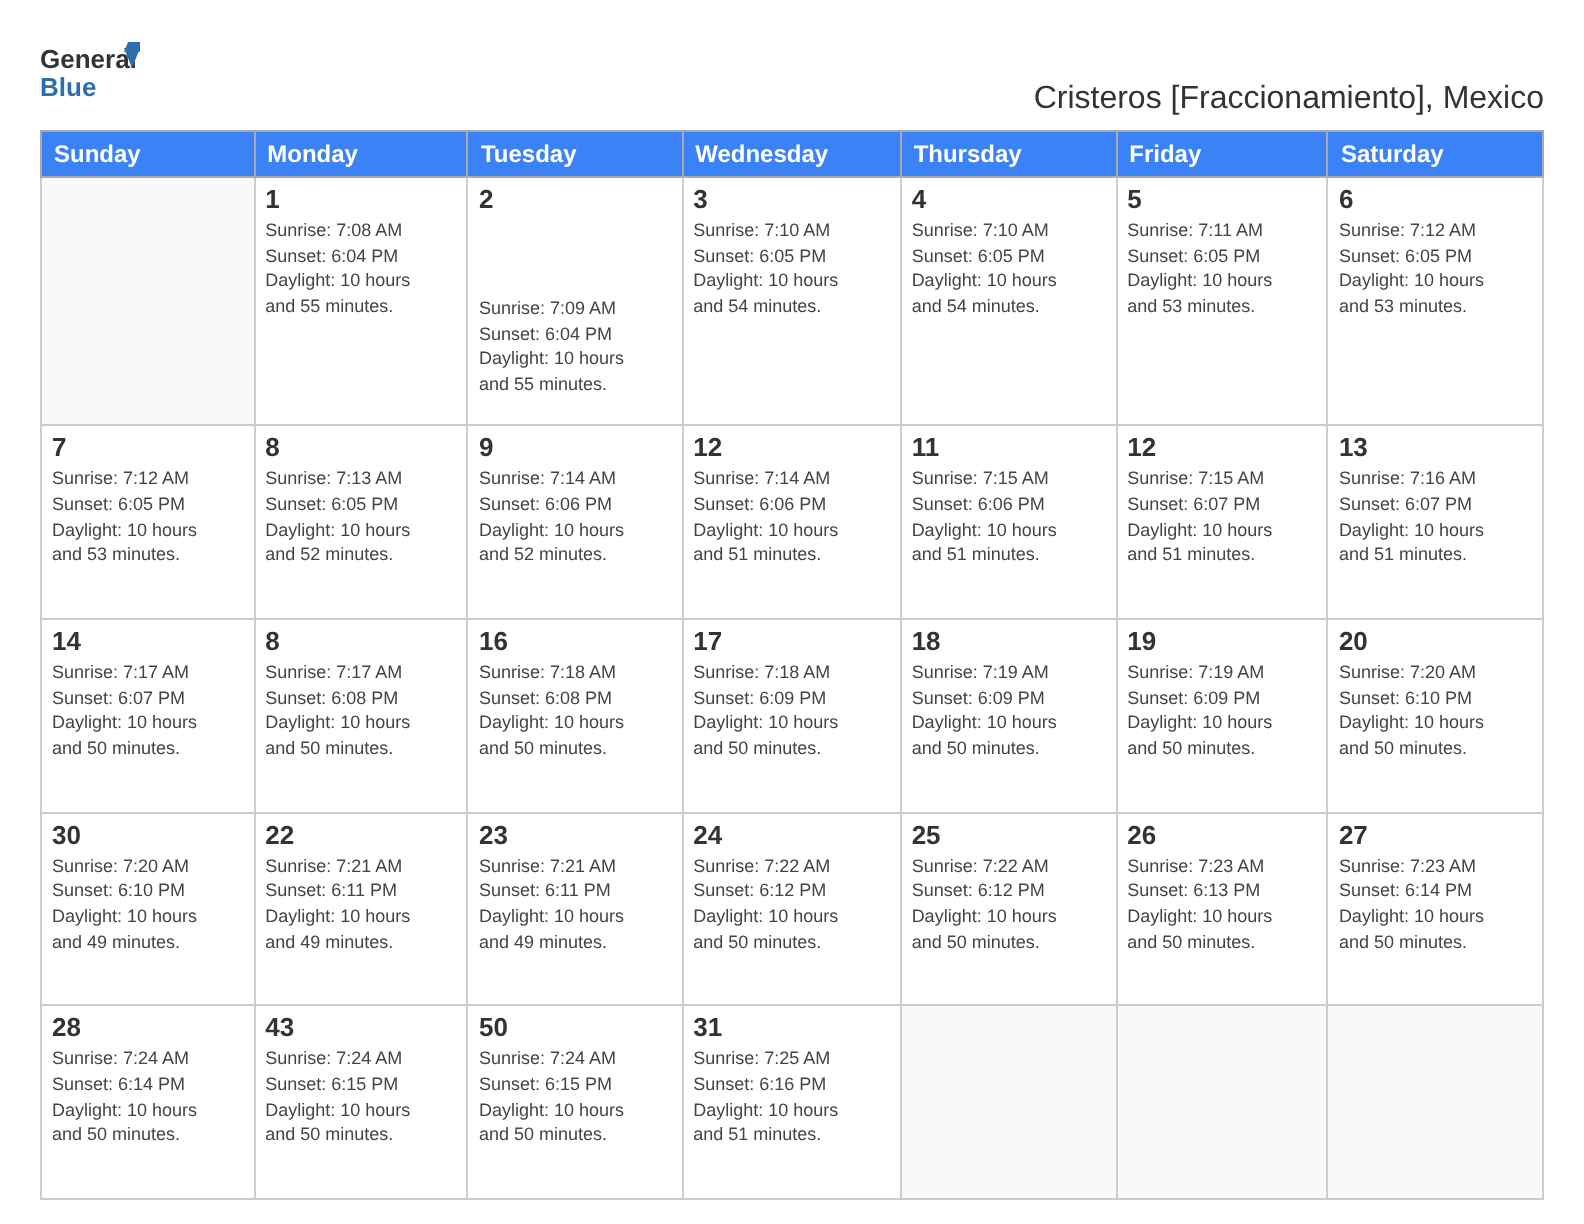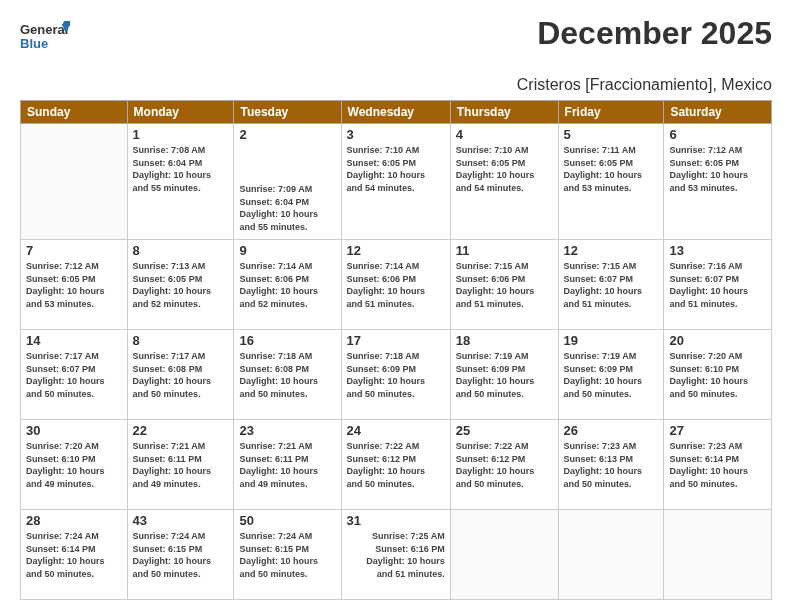--- a/index.html
+++ b/index.html
@@ -42,21 +42,21 @@
       font-weight: normal;
       color: #333;
       margin-top: 25px;
     }
     .calendar {
       width: 100%;
       border-collapse: collapse;
       flex: 1;
     }
     .calendar thead tr th {
-      background-color: #a16207;
+      background-color: #3b82f6;
       color: #fff;
       font-size: 12px;
       font-weight: bold;
       padding: 4px 6px;
       text-align: left;
       border: 1px solid #aaa;
     }
     .calendar tbody tr td {
       border: 1px solid #ccc;
       vertical-align: top;
@@ -70,41 +70,39 @@
       font-size: 13px;
       font-weight: bold;
       color: #333;
       display: block;
       margin-bottom: 2px;
     }
     .day-info {
       font-size: 9px;
       color: #444;
       line-height: 1.4;
-      font-weight: bold;
     }
     .empty-cell {
       background: #f9f9f9;
     }
   </style>
 </head>
 <body>
 
 <div class="page">
   <div class="header">
     <div class="logo-wrapper">
       <svg width="50" height="40" viewBox="0 0 50 40">
         <text x="0" y="18" font-family="Arial" font-size="13" font-weight="bold" fill="#333">General</text>
         <text x="0" y="32" font-family="Arial" font-size="13" font-weight="bold" fill="#2c6fad">Blue</text>
         <polygon points="42,8 50,8 46,18" fill="#2c6fad"></polygon>
         <polygon points="44,5 52,5 53,10 42,10" fill="#2c6fad"></polygon>
       </svg>
     </div>
     <div class="title-block">
-      <h1>December 2025</h1>
       <h2>Cristeros [Fraccionamiento], Mexico</h2>
     </div>
   </div>
 
   <table class="calendar">
     <thead>
       <tr>
       <th>Sunday</th>
           <th>Monday</th>
           <th>Tuesday</th>
@@ -330,21 +328,21 @@
           </td>
           <td>
             <span class="day-number">50</span>
             <div class="day-info" style="white-space: pre-line;">Sunrise: 7:24 AM
 Sunset: 6:15 PM
 Daylight: 10 hours
 and 50 minutes.</div>
           </td>
           <td>
             <span class="day-number">31</span>
-            <div class="day-info" style="white-space: pre-line; text-align: right;">Sunrise: 7:25 AM
+            <div class="day-info" style="white-space: pre-line;">Sunrise: 7:25 AM
 Sunset: 6:16 PM
 Daylight: 10 hours
 and 51 minutes.</div>
           </td>
           <td class="empty-cell"></td>
           <td class="empty-cell"></td>
           <td class="empty-cell"></td>
         </tr>
       </tbody>
   </table>

